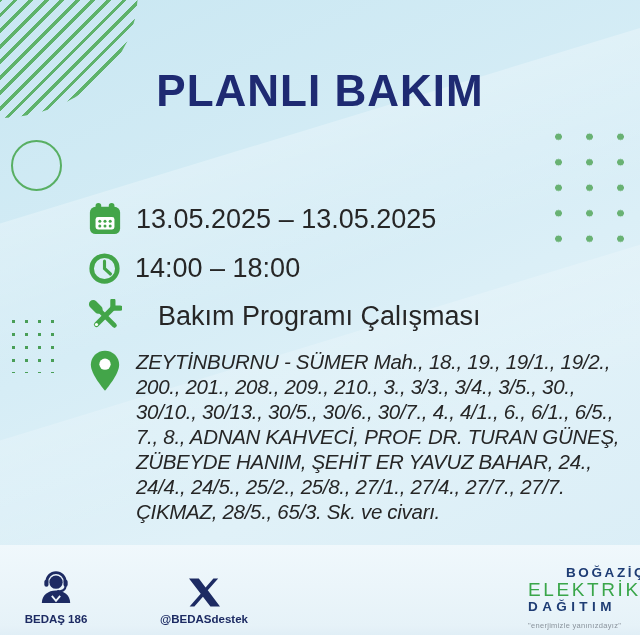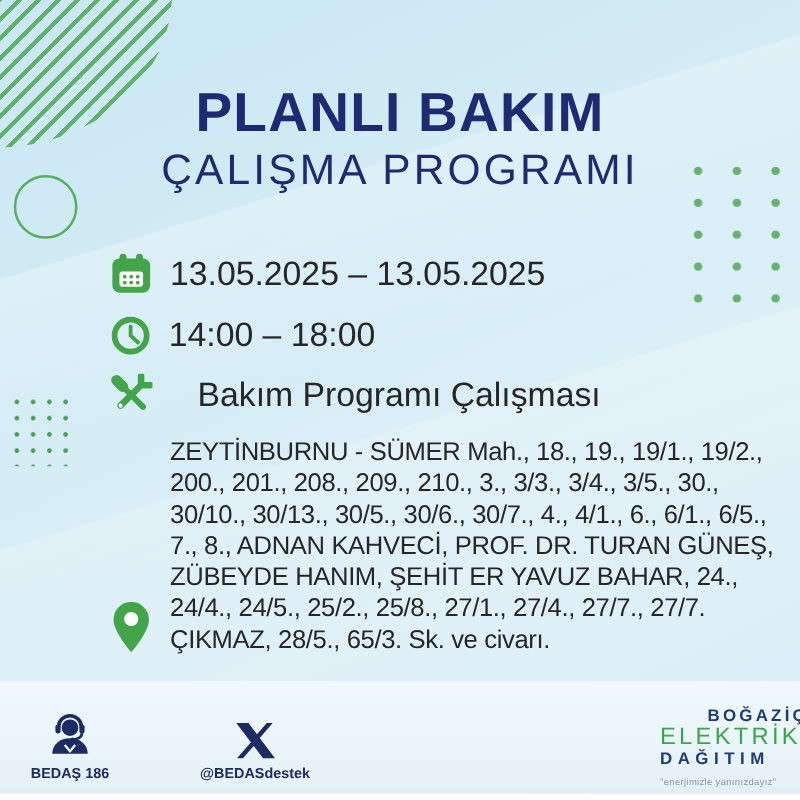--- a/index.html
+++ b/index.html
@@ -33,21 +33,21 @@
     background-size:31px 25.5px;}
   .title1{position:absolute;top:66px;left:0;width:100%;text-align:center;
     font-size:44px;font-weight:800;letter-spacing:1px;color:var(--title-navy);}
   .title2{position:absolute;top:117px;left:0;width:100%;text-align:center;
     font-size:34px;font-weight:500;letter-spacing:2.5px;color:var(--title-navy);}
   .info-row{position:absolute;left:88px;display:flex;align-items:center;gap:14px;color:var(--body-text);}
   .info-row .ic{flex:0 0 auto;color:var(--accent-green);display:flex;}
   .row-date{top:202px;}
   .row-time{top:252px;}
   .row-work{top:299px;gap:36px;}
-  .row-loc{top:349px;align-items:flex-end;}
+  .row-loc{top:349px;align-items:flex-start;font-style:italic;}
   .info-text{font-size:27px;}
   .loc-text{width:488px;font-size:20.5px;line-height:1.22;letter-spacing:-0.3px;}
   .footer-band{position:absolute;left:0;top:545px;width:640px;height:95px;
     background:linear-gradient(180deg,#f0f8fc 0%,#e6f2f8 85%,#ddecf5 100%);}
   .fcol{position:absolute;text-align:center;color:var(--footer-navy);}
   .fcol .ficon{display:flex;justify-content:center;align-items:flex-end;height:42px;}
   .fcol .flabel{margin-top:5px;font-size:11.5px;font-weight:700;}
   .fcol1{left:16px;top:566px;width:80px;}
   .fcol2{left:92px;top:566px;width:74px;}
   .fcol3{left:160px;top:566px;width:88px;text-align:center;}
@@ -64,21 +64,20 @@
 <div id="canvas">
 
   <div class="streak s1"></div>
   <div class="streak s2"></div>
   <div class="stripes-blob"></div>
   <div class="circle-outline"></div>
   <div class="dots-left"></div>
   <div class="dots-right"></div>
 
   <div class="title1">PLANLI BAKIM</div>
-  <div class="title2">ÇALIŞMA PROGRAMI</div>
 
   <div class="info-row row-date">
     <span class="ic">
       <svg width="34" height="34" viewBox="0 0 36 36" fill="currentColor">
         <rect x="2" y="5" width="32" height="29" rx="6"></rect>
         <rect x="8" y="1" width="6" height="9" rx="3"></rect>
         <rect x="22" y="1" width="6" height="9" rx="3"></rect>
         <rect x="8" y="16" width="20" height="13" rx="2.5" fill="#ffffff"></rect>
         <circle cx="12.5" cy="20.5" r="1.6"></circle>
           <circle cx="18" cy="20.5" r="1.6"></circle>

